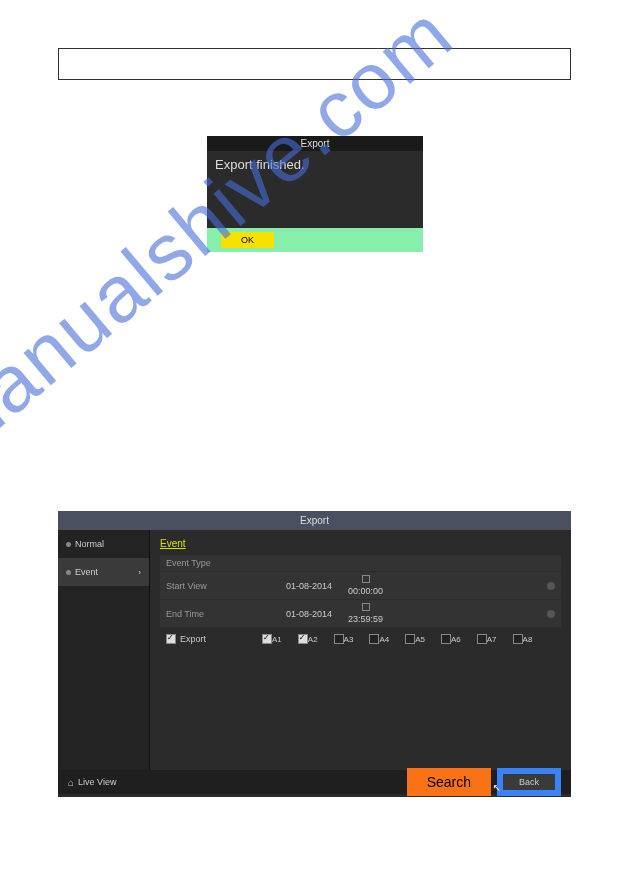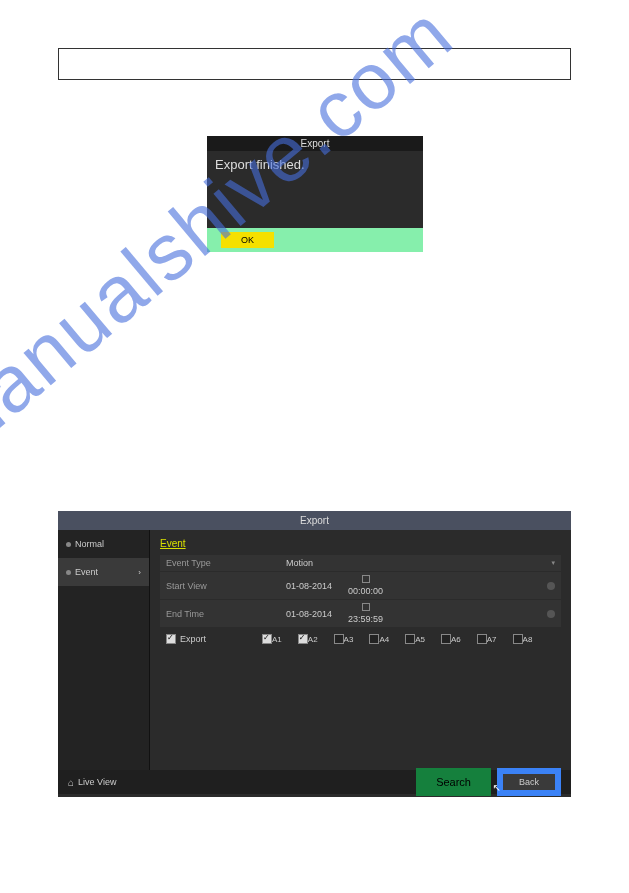--- a/index.html
+++ b/index.html
@@ -231,24 +231,24 @@
     }
     .home-icon {
       font-size: 10px;
     }
     .footer-right {
       margin-left: auto;
       display: flex;
       gap: 6px;
     }
     .btn-search {
-      background: #15803d;
+      background: #f97316;
       color: #000;
       border: none;
-      font-size: 11px;
+      font-size: 14px;
       padding: 3px 20px;
       cursor: pointer;
     }
     .btn-back {
       background: #3a3a3a;
       color: #ccc;
       border: 6px solid #3b82f6;
       font-size: 9px;
       padding: 3px 16px;
       cursor: pointer;
@@ -288,24 +288,20 @@
         <span class="bullet"></span>
         <span>Event</span>
         <span class="sidebar-arrow">›</span>
       </div>
     </div>
     <div class="main-content">
       <span class="tab-label">Event</span>
 
       <div class="form-row">
         <span class="form-label">Event Type</span>
-        <span class="form-value">
-          <span>Motion</span>
-          <span class="dropdown-arrow">▾</span>
-        </span>
       </div>
 
       <div class="form-row">
         <span class="form-label">Start View</span>
         <span class="form-value">
           <span>01-08-2014</span>
           <span class="time-box">
             <span class="time-icon"></span>
             <span>00:00:00</span>
           </span>

